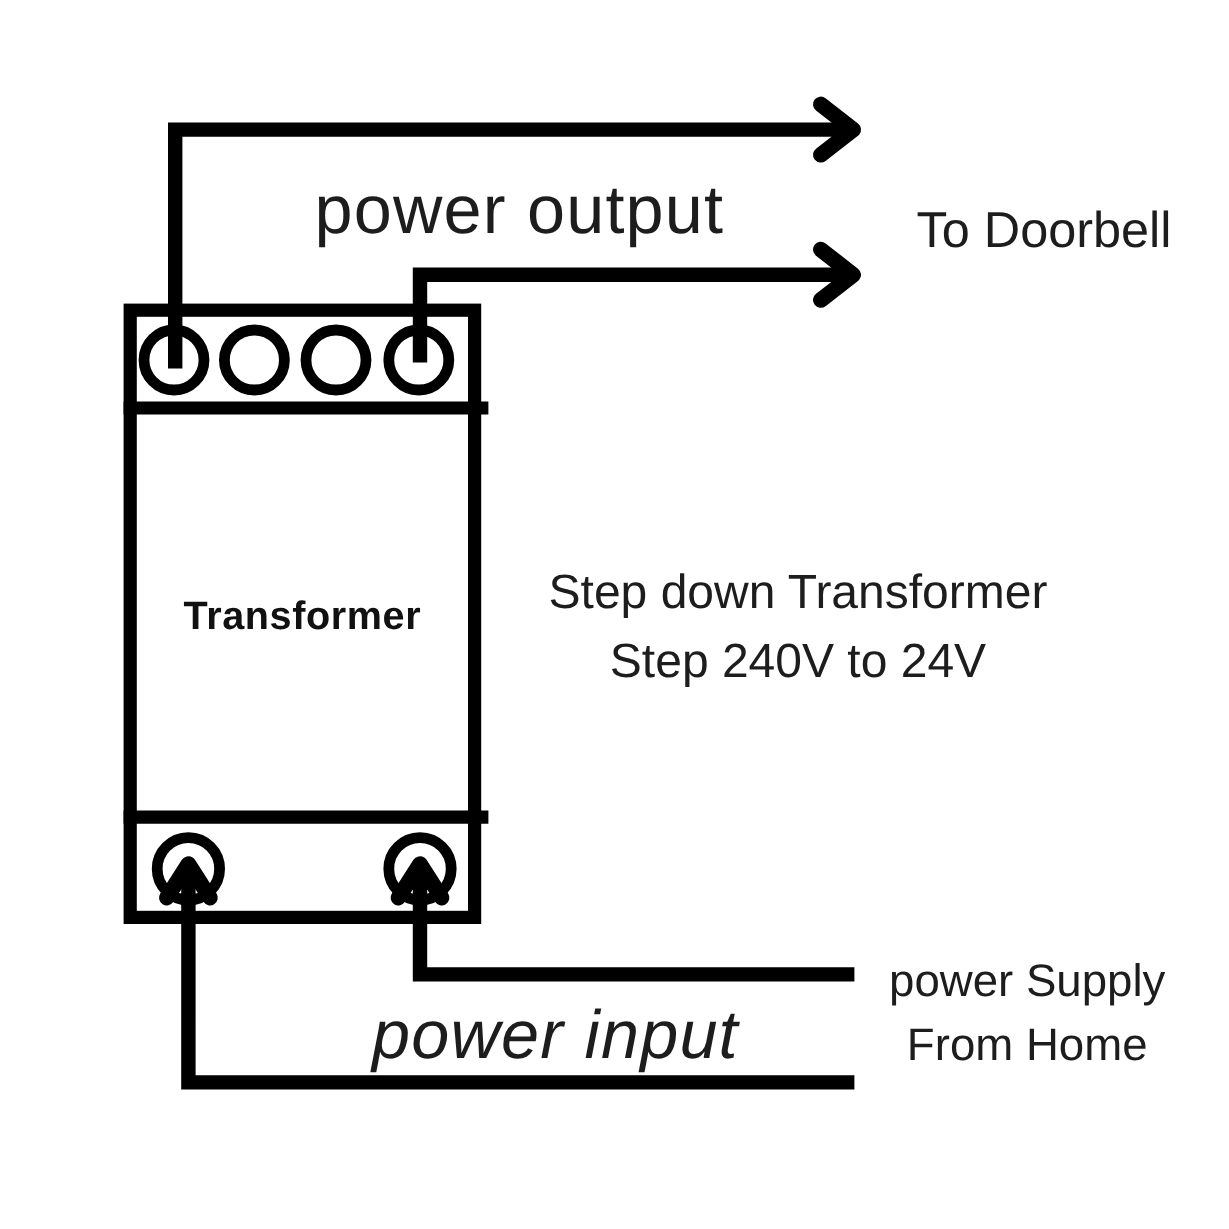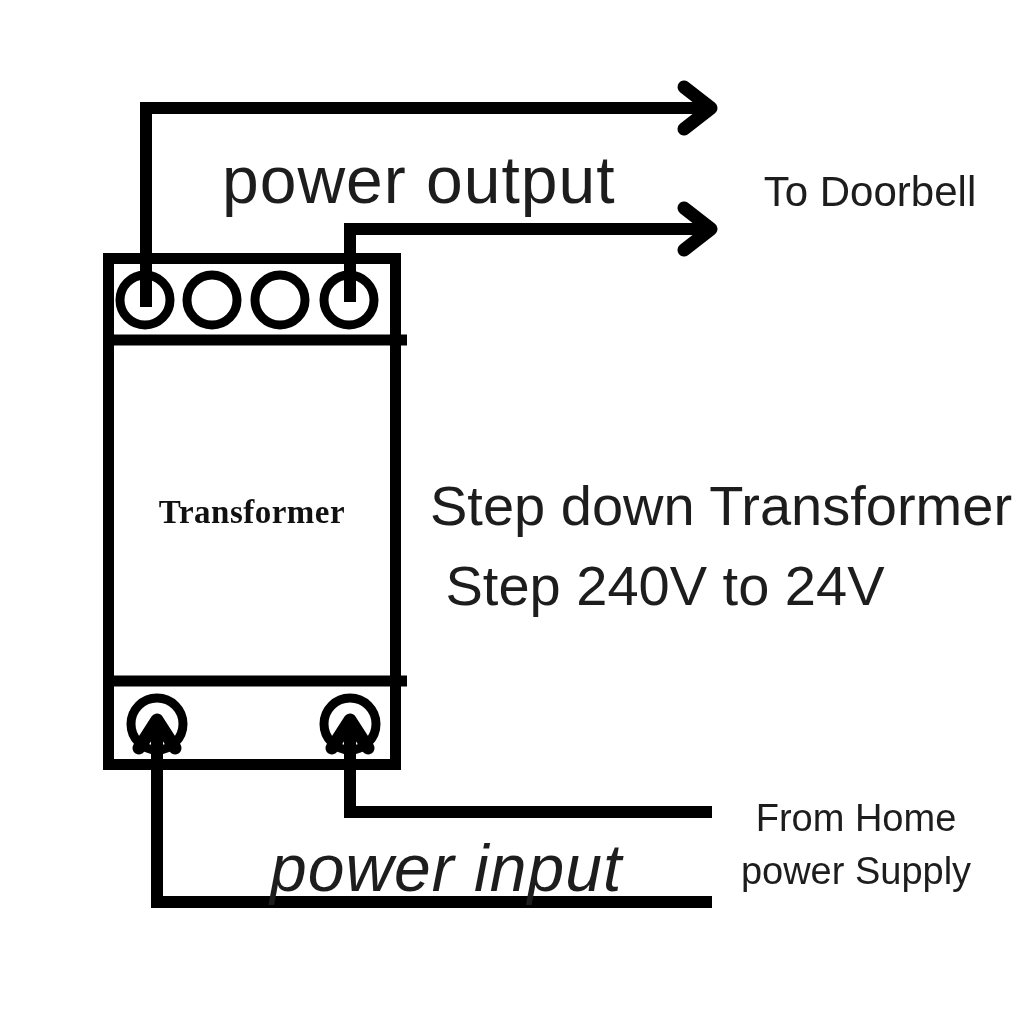--- a/index.html
+++ b/index.html
@@ -11,31 +11,30 @@
     overflow: hidden;
     font-family: "Liberation Sans", sans-serif;
   }
   svg.wires { position: absolute; left: 0; top: 0; }
   .t {
     position: absolute;
     color: #1d1d1d;
     white-space: nowrap;
     font-family: "Liberation Sans", sans-serif;
   }
-  .big { font-size: 66px; font-weight: 400; letter-spacing: 1px; }
+  .big { font-size: 57px; font-weight: 400; letter-spacing: 1px; margin-left: 40px; }
   .side { font-size: 42px; font-weight: 400; }
-  .mid  { font-size: 56px; font-weight: 400; }
+  .mid  { font-size: 40px; font-weight: 400; }
   .small{ font-size: 38px; font-weight: 400; }
   .center { text-align: center; }
   .bold-label {
     font-size: 33px;
     font-weight: 700;
     color: #111111;
     letter-spacing: 0.5px;
-    font-family: Liberation Serif, serif;
   }
   .desc-block { line-height: 1.42; }
   .input-block { line-height: 1.40; }
 </style>
 </head>
 <body>
 
 <div class="canvas">
 
   <svg class="wires" width="1024" height="1024" viewBox="0 0 1024 1024">
@@ -73,17 +72,17 @@
   <div class="t bold-label center" style="left:108px; top:494px; width:288px;">Transformer</div>
 
   <div class="t mid center desc-block" style="left:430px; top:466px; width:470px;">
     <div>Step down Transformer</div>
     <div>Step 240V to 24V</div>
   </div>
 
   <div class="t big" style="left:270px; top:830px;font-style:italic;">power input</div>
 
   <div class="t small center input-block" style="left:706px; top:792px; width:300px;">
+    <div>power Supply</div>
     <div>From Home</div>
-    <div>power Supply</div>
   </div>
 
 </div>
 
 </body></html>

